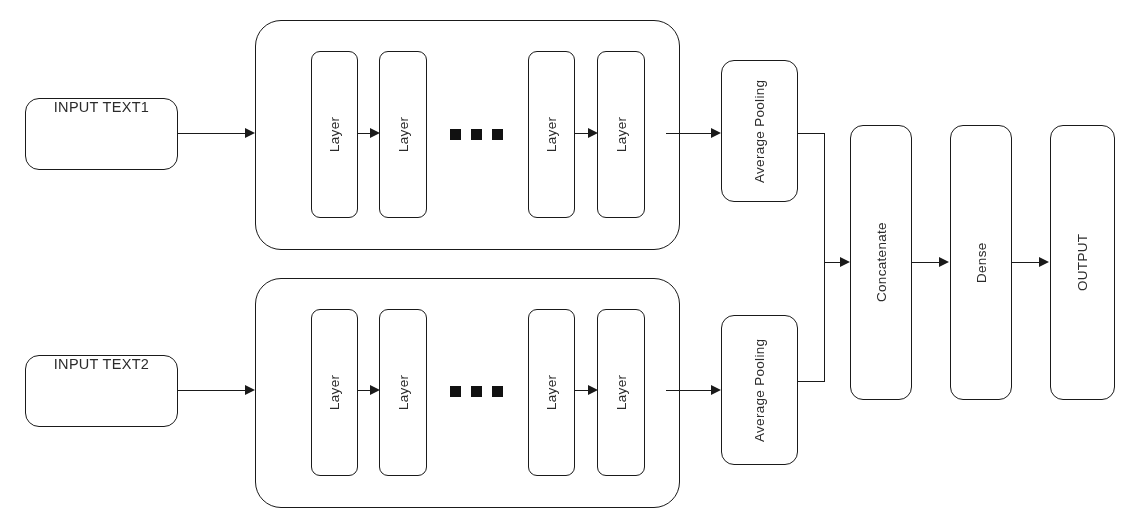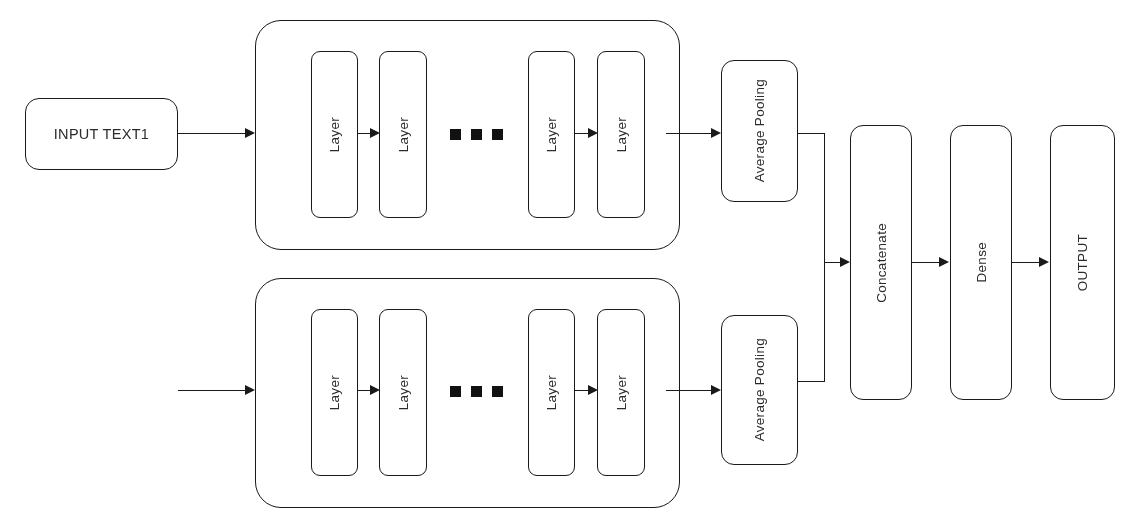--- a/index.html
+++ b/index.html
@@ -17,21 +17,20 @@
     background: #ffffff;
     overflow: hidden;
   }
   .node {
     position: absolute;
     box-sizing: border-box;
     border: 1.4px solid #1a1a1a;
     border-radius: 12px;
     background: #ffffff;
     display: flex;
-    align-items: center;
     justify-content: center;
   }
   .node .lbl {
     color: #2b2b2b;
     font-size: 14px;
     letter-spacing: 0.3px;
     white-space: nowrap;
     text-align: center;
   }
   
@@ -95,20 +94,23 @@
 </style>
 </head>
 <body>
 
 <div id="canvas">
 
   <div class="node input-box" style="left:25px; top:98px; width:153px; height:72px;">
     <span class="lbl">INPUT TEXT1</span>
   </div>
 
+  <div class="node input-box" style="left:25px; top:355px; width:153px; height:72px;">
+    <span class="lbl">INPUT TEXT2</span>
+  </div>
 
   <div class="hline" style="left:178px; top:133px; width:67px;"></div>
   <div class="arrowhead" style="left:245px; top:127.5px;"></div>
 
   <div class="hline" style="left:178px; top:390px; width:67px;"></div>
   <div class="arrowhead" style="left:245px; top:384.5px;"></div>
 
   <div class="node transformer" style="left:255px; top:20px; width:425px; height:230px; display:block;">
     <div class="transformer-label vtext" style="left:273px; top:74px; position:absolute;">TRANSFORMER</div>
   </div>

